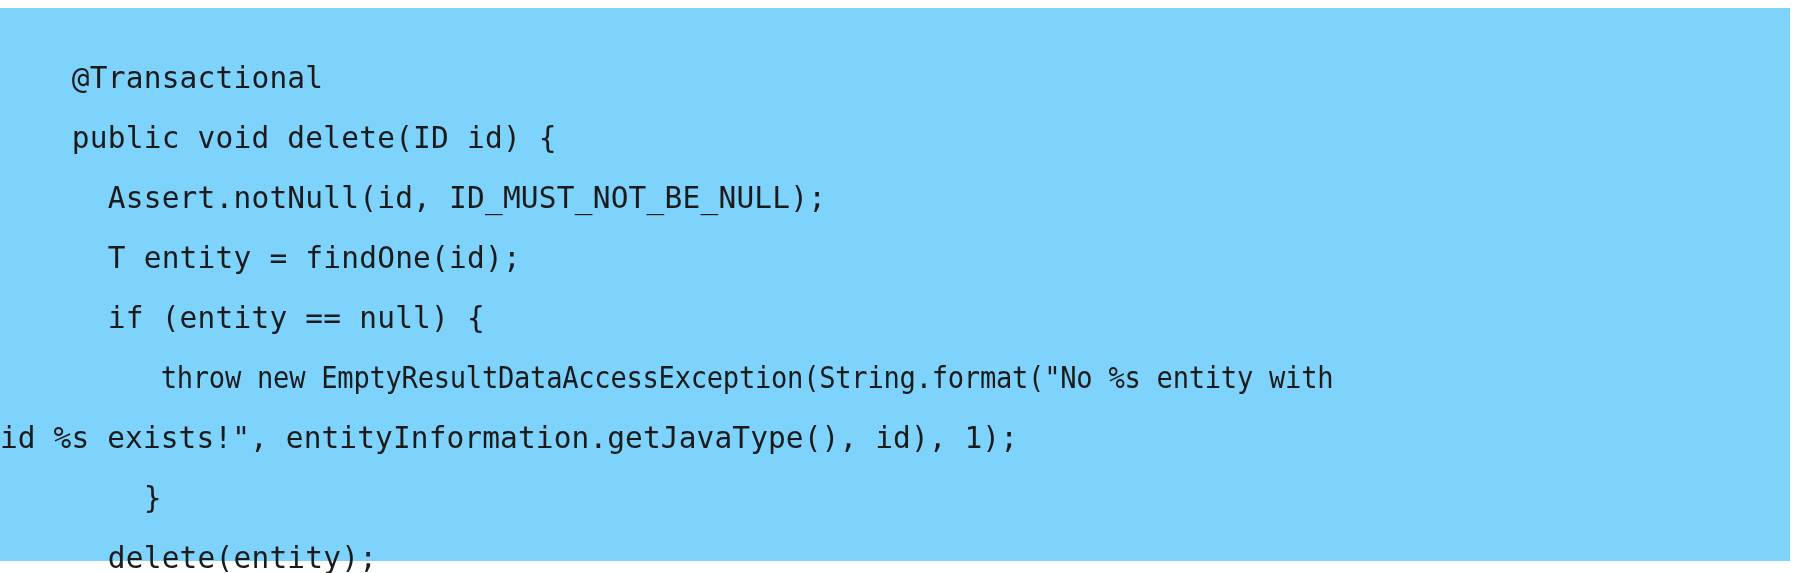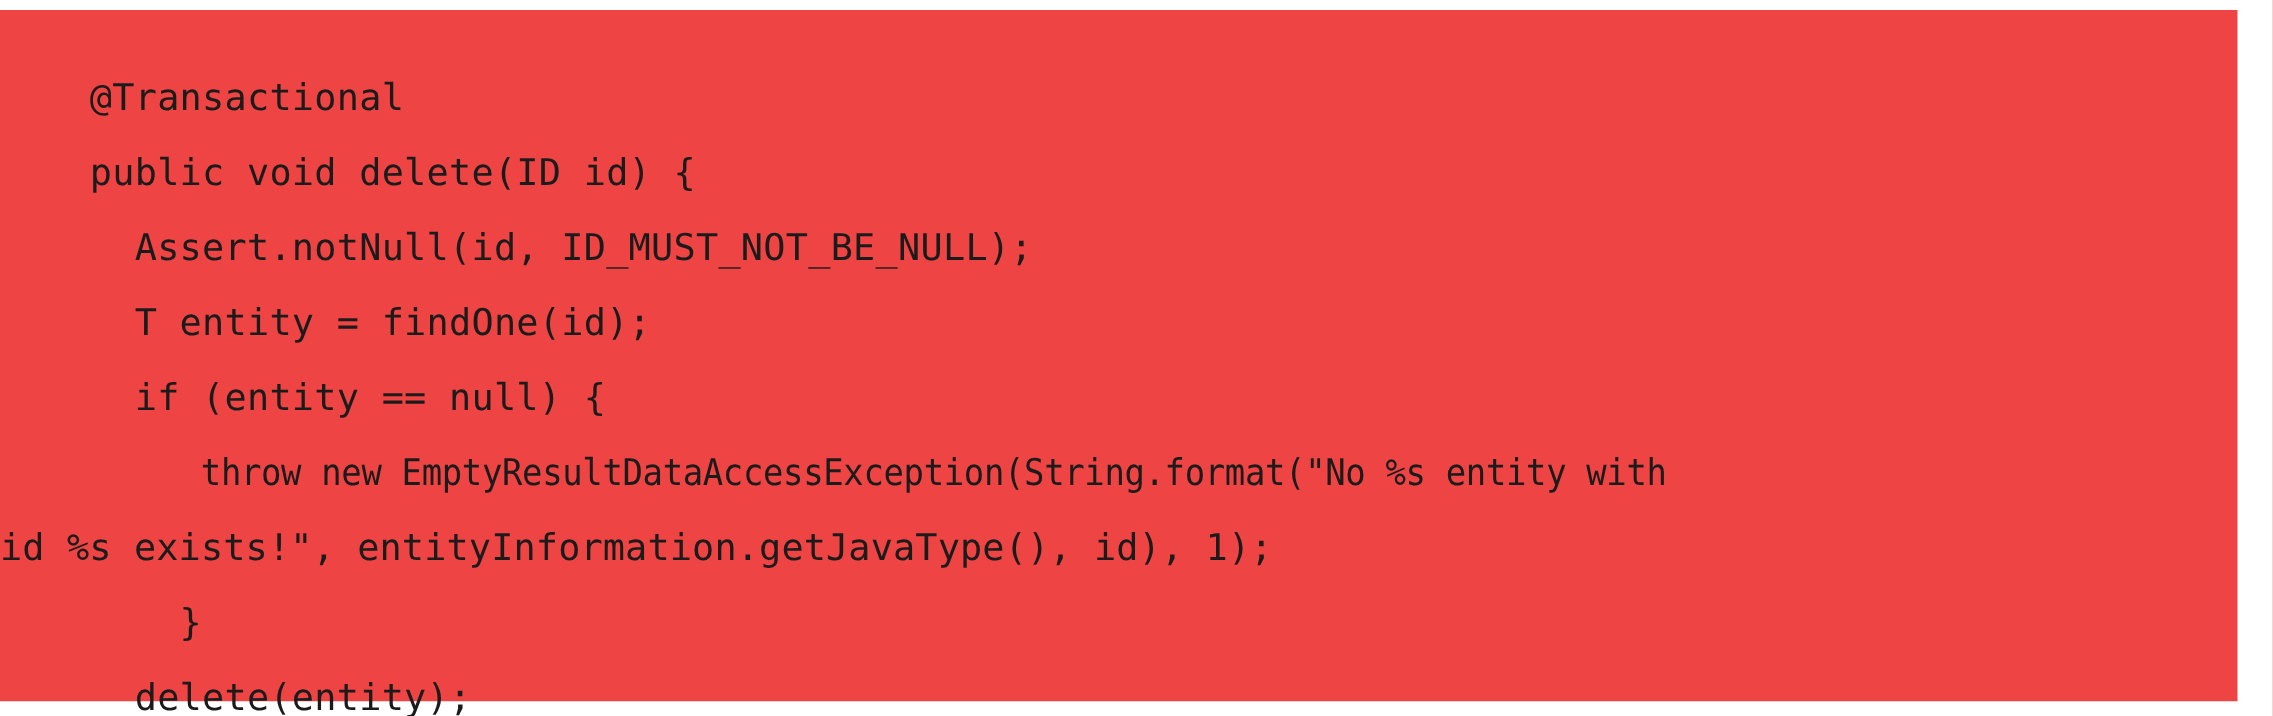--- a/index.html
+++ b/index.html
@@ -54,15 +54,15 @@
     letter-spacing: -0.3px;
   }
 
   .code-line.wrapped-tail {
     letter-spacing: 0.1px;
   }
 </style>
 </head>
 <body>
 
-<div id="code-figure" style="background: #ef4444;">
+<div id="code-figure" style="background: #7dd3fc;">
   <pre id="code-block" style="color: rgb(27, 27, 27);"><code><span class="code-line">    @Transactional</span><span class="code-line">    public void delete(ID id) {</span><span class="code-line">      Assert.notNull(id, ID_MUST_NOT_BE_NULL);</span><span class="code-line">      T entity = findOne(id);</span><span class="code-line">      if (entity == null) {</span><span class="code-line condensed">          throw new EmptyResultDataAccessException(String.format("No %s entity with</span><span class="code-line wrapped-tail">id %s exists!", entityInformation.getJavaType(), id), 1);</span><span class="code-line">        }</span><span class="code-line">      delete(entity);</span></code></pre>
 </div>
 
 </body></html>

